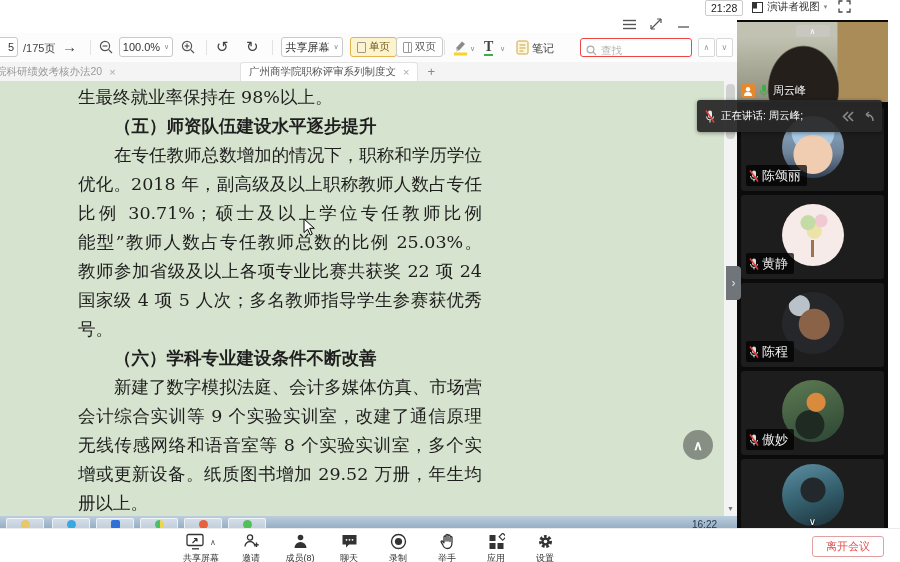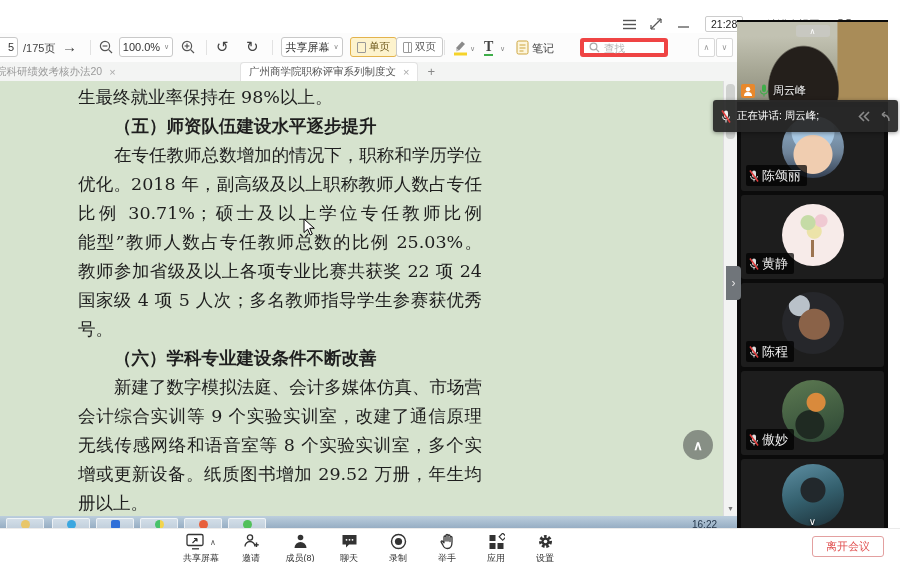--- a/index.html
+++ b/index.html
@@ -14,21 +14,21 @@
 
 .toolbar{position:absolute;left:0;top:33px;width:737px;height:29px;background:#fcfcfc;font-size:11px;color:#333}
 .toolbar .box{position:absolute;border:1px solid #c9c9c9;border-radius:3px;background:#fff;display:flex;align-items:center;justify-content:center;gap:4px;height:20px;top:4px}
 .tdiv{position:absolute;top:7px;width:1px;height:15px;background:#e2e2e2}
 .caret{font-size:7px;color:#888}
 .glyph{position:absolute;color:#444}
 .btn-toggle{position:absolute;top:4px;height:20px;display:flex;align-items:center;gap:3px;border:1px solid #c9c9c9;border-radius:3px;background:#fff;padding:0 6px;font-size:10.5px;color:#555}
 .btn-toggle.sel{background:#fdf3cd;border-color:#e3b34d;color:#6e5a1d}
 .pagesq{width:9px;height:11px;border:1px solid #999;border-radius:1px;position:relative}
 .pagesq.dbl:after{content:"";position:absolute;left:3.5px;top:-1px;width:0;height:11px;border-left:1px solid #999}
-.searchbox{position:absolute;left:580px;top:5px;width:88px;height:19px;border:4px solid #ef4444;border-radius:3px;background:#fff;display:flex;align-items:flex-start;padding:0 5px;gap:4px}
+.searchbox{position:absolute;left:580px;top:5px;width:112px;height:19px;border:1px solid #ef4444;border-radius:3px;background:#fff;display:flex;align-items:flex-end;padding:0 5px;gap:4px}
 .searchbox input{border:none;outline:none;width:70px;font-size:10.5px;color:#333;background:transparent}
 .searchbox input::placeholder{color:#b5b5b5}
 .snav{position:absolute;top:5px;width:17px;height:19px;border:1px solid #d8d8d8;border-radius:2px;background:#fff;color:#999;font-size:8px;display:flex;align-items:center;justify-content:center}
 
 .tabbar{position:absolute;left:0;top:62px;width:737px;height:19px;background:#f3f4f3;display:flex;align-items:stretch}
 .tab{display:flex;align-items:center;font-size:10.5px;color:#9a9a9a;padding:0 8px;gap:7px;white-space:nowrap;overflow:hidden}
 .tab .x{color:#aaa;font-size:11px}
 .tab.active{background:#fff;color:#555;border:1px solid #e2e2e2;border-bottom:none;border-radius:4px 4px 0 0}
 .newtab{display:flex;align-items:center;padding:0 9px;color:#888;font-size:13px}
 
@@ -44,21 +44,21 @@
 .upFloat{position:absolute;left:683px;top:430px;width:30px;height:30px;border-radius:50%;background:rgba(124,131,123,.88);color:#fff;display:flex;align-items:center;justify-content:center;font-size:13px;font-weight:bold}
 .cursor{position:absolute;left:303px;top:218px;z-index:30}
 
 
 .taskbar{position:absolute;left:0;top:516px;width:737px;height:16px;background:linear-gradient(#bccedd,#8aa3bb)}
 .tbtn{position:absolute;top:2px;width:38px;height:13px;border-radius:2px;background:rgba(255,255,255,.42);border:1px solid rgba(255,255,255,.65);display:flex;align-items:center;justify-content:center}
 .tbtn i{width:9px;height:9px;border-radius:50%;display:block}
 .clock{position:absolute;left:692px;top:3px;font-size:10px;color:#26384c}
 
 
-.ptop{position:absolute;left:695px;top:0;width:163px;height:32px;background:#fff;display:flex;align-items:flex-end}
+.ptop{position:absolute;left:695px;top:0;width:163px;height:32px;background:#fff;display:flex;align-items:flex-start}
 .timebox{border:1px solid #ccc;border-radius:2px;font-size:10.5px;color:#222;padding:0 5px;height:16px;line-height:15px;margin-left:10px}
 .viewmode{display:flex;align-items:center;gap:4px;font-size:10.5px;color:#333;margin-left:9px}
 .fsbtn{margin-left:auto;margin-right:7px}
 .panel{position:absolute;left:737px;top:20px;width:151px;height:510px;background:#0b0b0b;overflow:hidden}
 .speaker{position:absolute;left:0;top:2px;width:151px;height:80px;background:
  radial-gradient(ellipse 36px 44px at 44% 84%,#241f1b 0 96%,rgba(36,31,27,0) 100%),
  linear-gradient(90deg,rgba(0,0,0,0) 0 66%,#a98c58 67% 100%),
  linear-gradient(180deg,#c2c2b2 0 18%,#a7a795 60%,#8e8e7d 100%)}
 .chevpill{position:absolute;top:3px;left:50%;transform:translateX(-50%);width:34px;height:12px;background:rgba(205,205,205,.55);border-radius:3px;color:#fff;font-size:8px;display:flex;align-items:center;justify-content:center}
 .spklabel{position:absolute;left:4px;bottom:4px;display:flex;align-items:center;gap:4px}
@@ -67,21 +67,21 @@
 .tile{position:absolute;left:4px;width:143px;background:#1d1d1d;border-radius:3px;overflow:hidden}
 .av{position:absolute;left:50%;top:9px;transform:translateX(-50%);width:62px;height:62px;border-radius:50%}
 .chip{position:absolute;left:5px;bottom:5px;background:rgba(0,0,0,.72);border-radius:2px;display:flex;align-items:center;gap:3px;padding:1.5px 6px 1.5px 3px;color:#eee;font-size:13px;white-space:nowrap}
 .av1{background:radial-gradient(circle at 50% 62%,#f0cdb0 0 19px,rgba(0,0,0,0) 20px),radial-gradient(circle at 50% 25%,#a9c9e4 0 21px,rgba(0,0,0,0) 22px),linear-gradient(180deg,#93b4d0 0%,#6f8499 60%,#333f52 100%)}
 .av2{background:radial-gradient(circle at 42% 30%,#c5dba6 0 7px,rgba(0,0,0,0) 8px),radial-gradient(circle at 63% 27%,#f0c9d2 0 6px,rgba(0,0,0,0) 7px),radial-gradient(circle at 52% 44%,#ece3a9 0 7px,rgba(0,0,0,0) 8px),linear-gradient(#9c7450,#9c7450) 50% 80%/3px 17px no-repeat,#f7ebe9}
 .av3{background:radial-gradient(circle at 52% 52%,#8a6248 0 15px,rgba(0,0,0,0) 16px),radial-gradient(circle at 28% 22%,#b9c1c9 0 10px,rgba(0,0,0,0) 11px),#26272b}
 .av4{background:radial-gradient(circle at 55% 36%,#d98a3c 0 9px,rgba(0,0,0,0) 10px),radial-gradient(circle at 45% 72%,#1f2a22 0 14px,rgba(0,0,0,0) 15px),linear-gradient(160deg,#5d7a52,#2c4634)}
 .av5{background:radial-gradient(circle at 50% 42%,#22282c 0 12px,rgba(0,0,0,0) 13px),linear-gradient(160deg,#5e8fa3 0%,#35616f 50%,#1c3038 100%)}
 .chevdown{position:absolute;left:50%;bottom:3px;transform:translateX(-50%);color:#fff;font-size:10px;text-shadow:0 1px 2px #000}
 
-.toast{position:absolute;left:713px;top:100px;width:185px;height:26px;background:rgba(40,40,40,.94);border-radius:3px;display:flex;align-items:center;color:#fff;font-size:10.5px;gap:6px;padding:16px 8px;z-index:50;box-shadow:0 1px 4px rgba(0,0,0,.4)}
+.toast{position:absolute;left:697px;top:100px;width:185px;height:26px;background:rgba(40,40,40,.94);border-radius:3px;display:flex;align-items:center;color:#fff;font-size:10.5px;gap:6px;padding:16px 8px;z-index:50;box-shadow:0 1px 4px rgba(0,0,0,.4)}
 .toast .acts{margin-left:auto;display:flex;gap:7px;align-items:center}
 .handle{position:absolute;left:726px;top:266px;width:15px;height:34px;background:#70757a;border-radius:0 4px 4px 0;color:#e3e3e3;display:flex;align-items:center;justify-content:center;font-size:12px;z-index:45}
 
 
 .bottombar{position:absolute;left:0;top:528px;width:900px;height:34px;background:#fff;border-top:1px solid #ebebeb;z-index:40}
 .controls{position:absolute;left:183px;top:4px;display:flex;gap:15px}
 .ctl{display:flex;flex-direction:column;align-items:center;min-width:34px;cursor:default}
 .ctl .lbl{font-size:9px;color:#333;margin-top:2px;white-space:nowrap}
 .sharerow{display:flex;align-items:flex-start;gap:5px}
 .sharechev{font-size:8px;color:#555;margin-top:5px}

